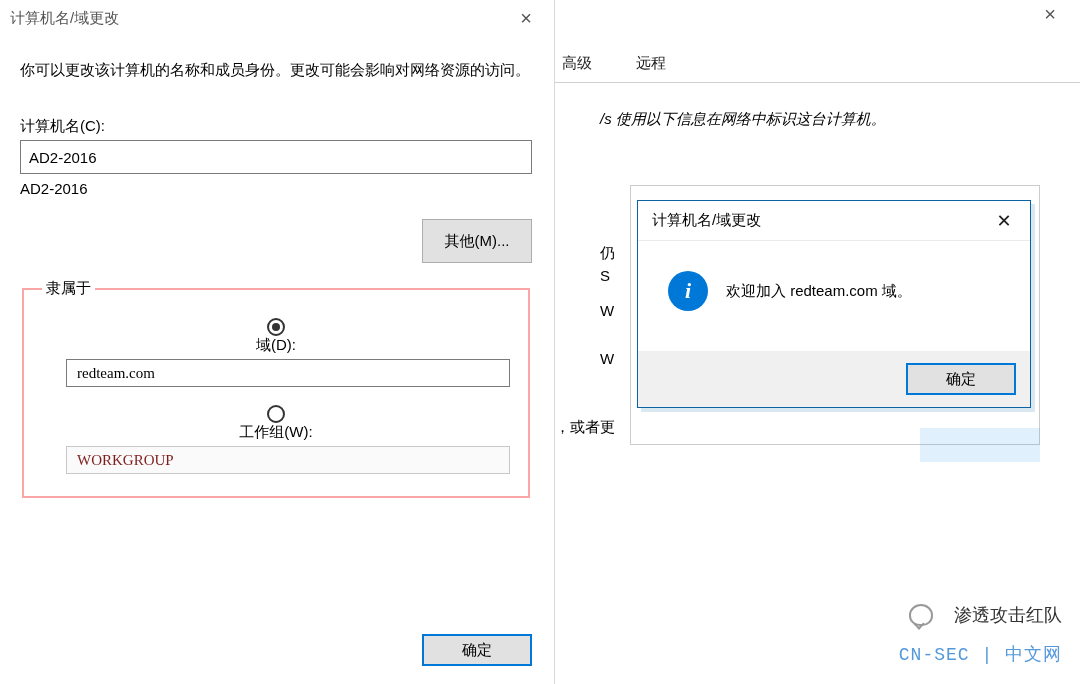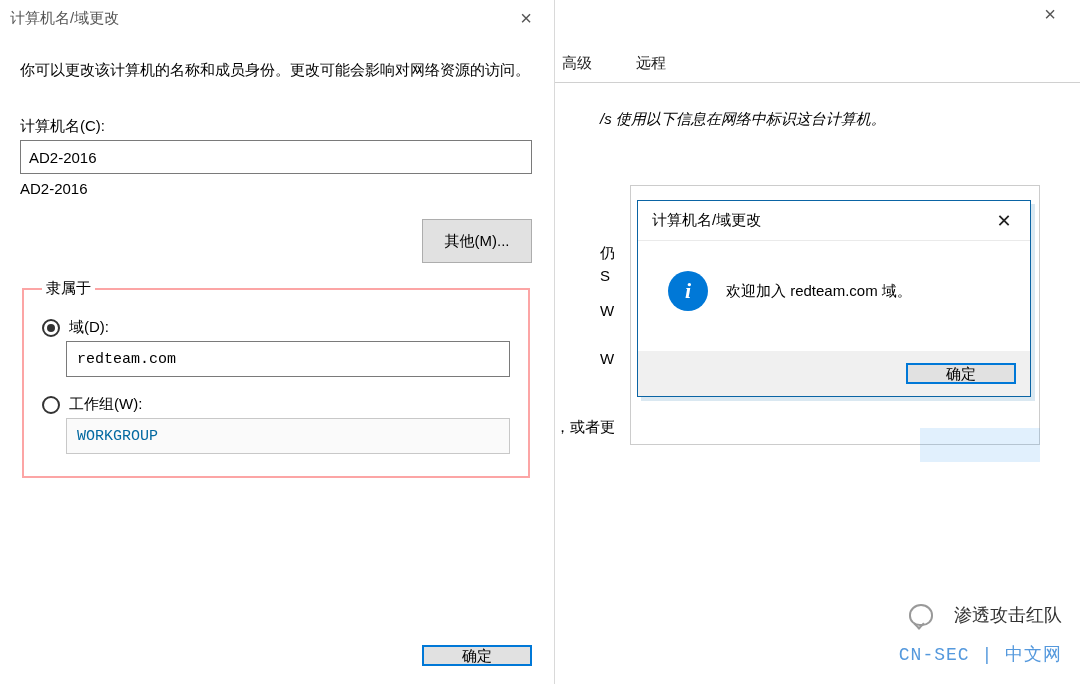--- a/index.html
+++ b/index.html
@@ -137,67 +137,68 @@
     height: 44px;
     background: #e1e1e1;
     border: 1px solid #adadad;
     font-size: 15px;
     font-family: inherit;
     padding: 0 18px;
     cursor: default;
   }
   .win-btn-primary {
     min-width: 110px;
-    height: 21px;
+    height: 32px;
     background: #e1e1e1;
     border: 2px solid #0078d7;
     font-size: 15px;
     font-family: inherit;
     padding: 0 18px;
     cursor: default;
   }
   .ld-fieldset {
     border: 2px solid #fca5a5;
     padding: 16px 18px 22px 18px;
     margin-top: 11px;
   }
   .ld-legend {
     padding: 0 4px;
     font-size: 15px;
   }
   .radio-row {
     display: flex;
     align-items: center;
-    gap: 9px;
+    gap: 0;
     margin-top: 4px;
+    flex-direction: column;
   }
   .radio-circle {
     width: 18px; height: 18px;
     border: 2px solid #333;
     border-radius: 50%;
     display:inline-flex; align-items:center; justify-content:center;
     flex-shrink:0;
   }
   .radio-dot {
     width: 8px; height: 8px; background:#333; border-radius:50%;
   }
   .member-input {
     width: 100%;
-    height: 36px;
+    height: 28px;
     border: 1px solid #7a7a7a;
     padding: 4px 10px;
     font-size: 15px;
-    font-family: Liberation Mono, monospace;
+    font-family: Liberation Serif, serif;
     margin-top: 4px;
     margin-left: 24px;
     width: calc(100% - 24px);
   }
   .member-input[disabled]{
     background:#fafafa;
-    color:#0369a1;
+    color:#7f1d1d;
     border-color:#c8c8c8;
   }
   .ld-buttons {
     position:absolute;
     bottom: 18px; right: 22px;
     display:flex; gap: 14px;
   }
 
   
   .msgbox {

